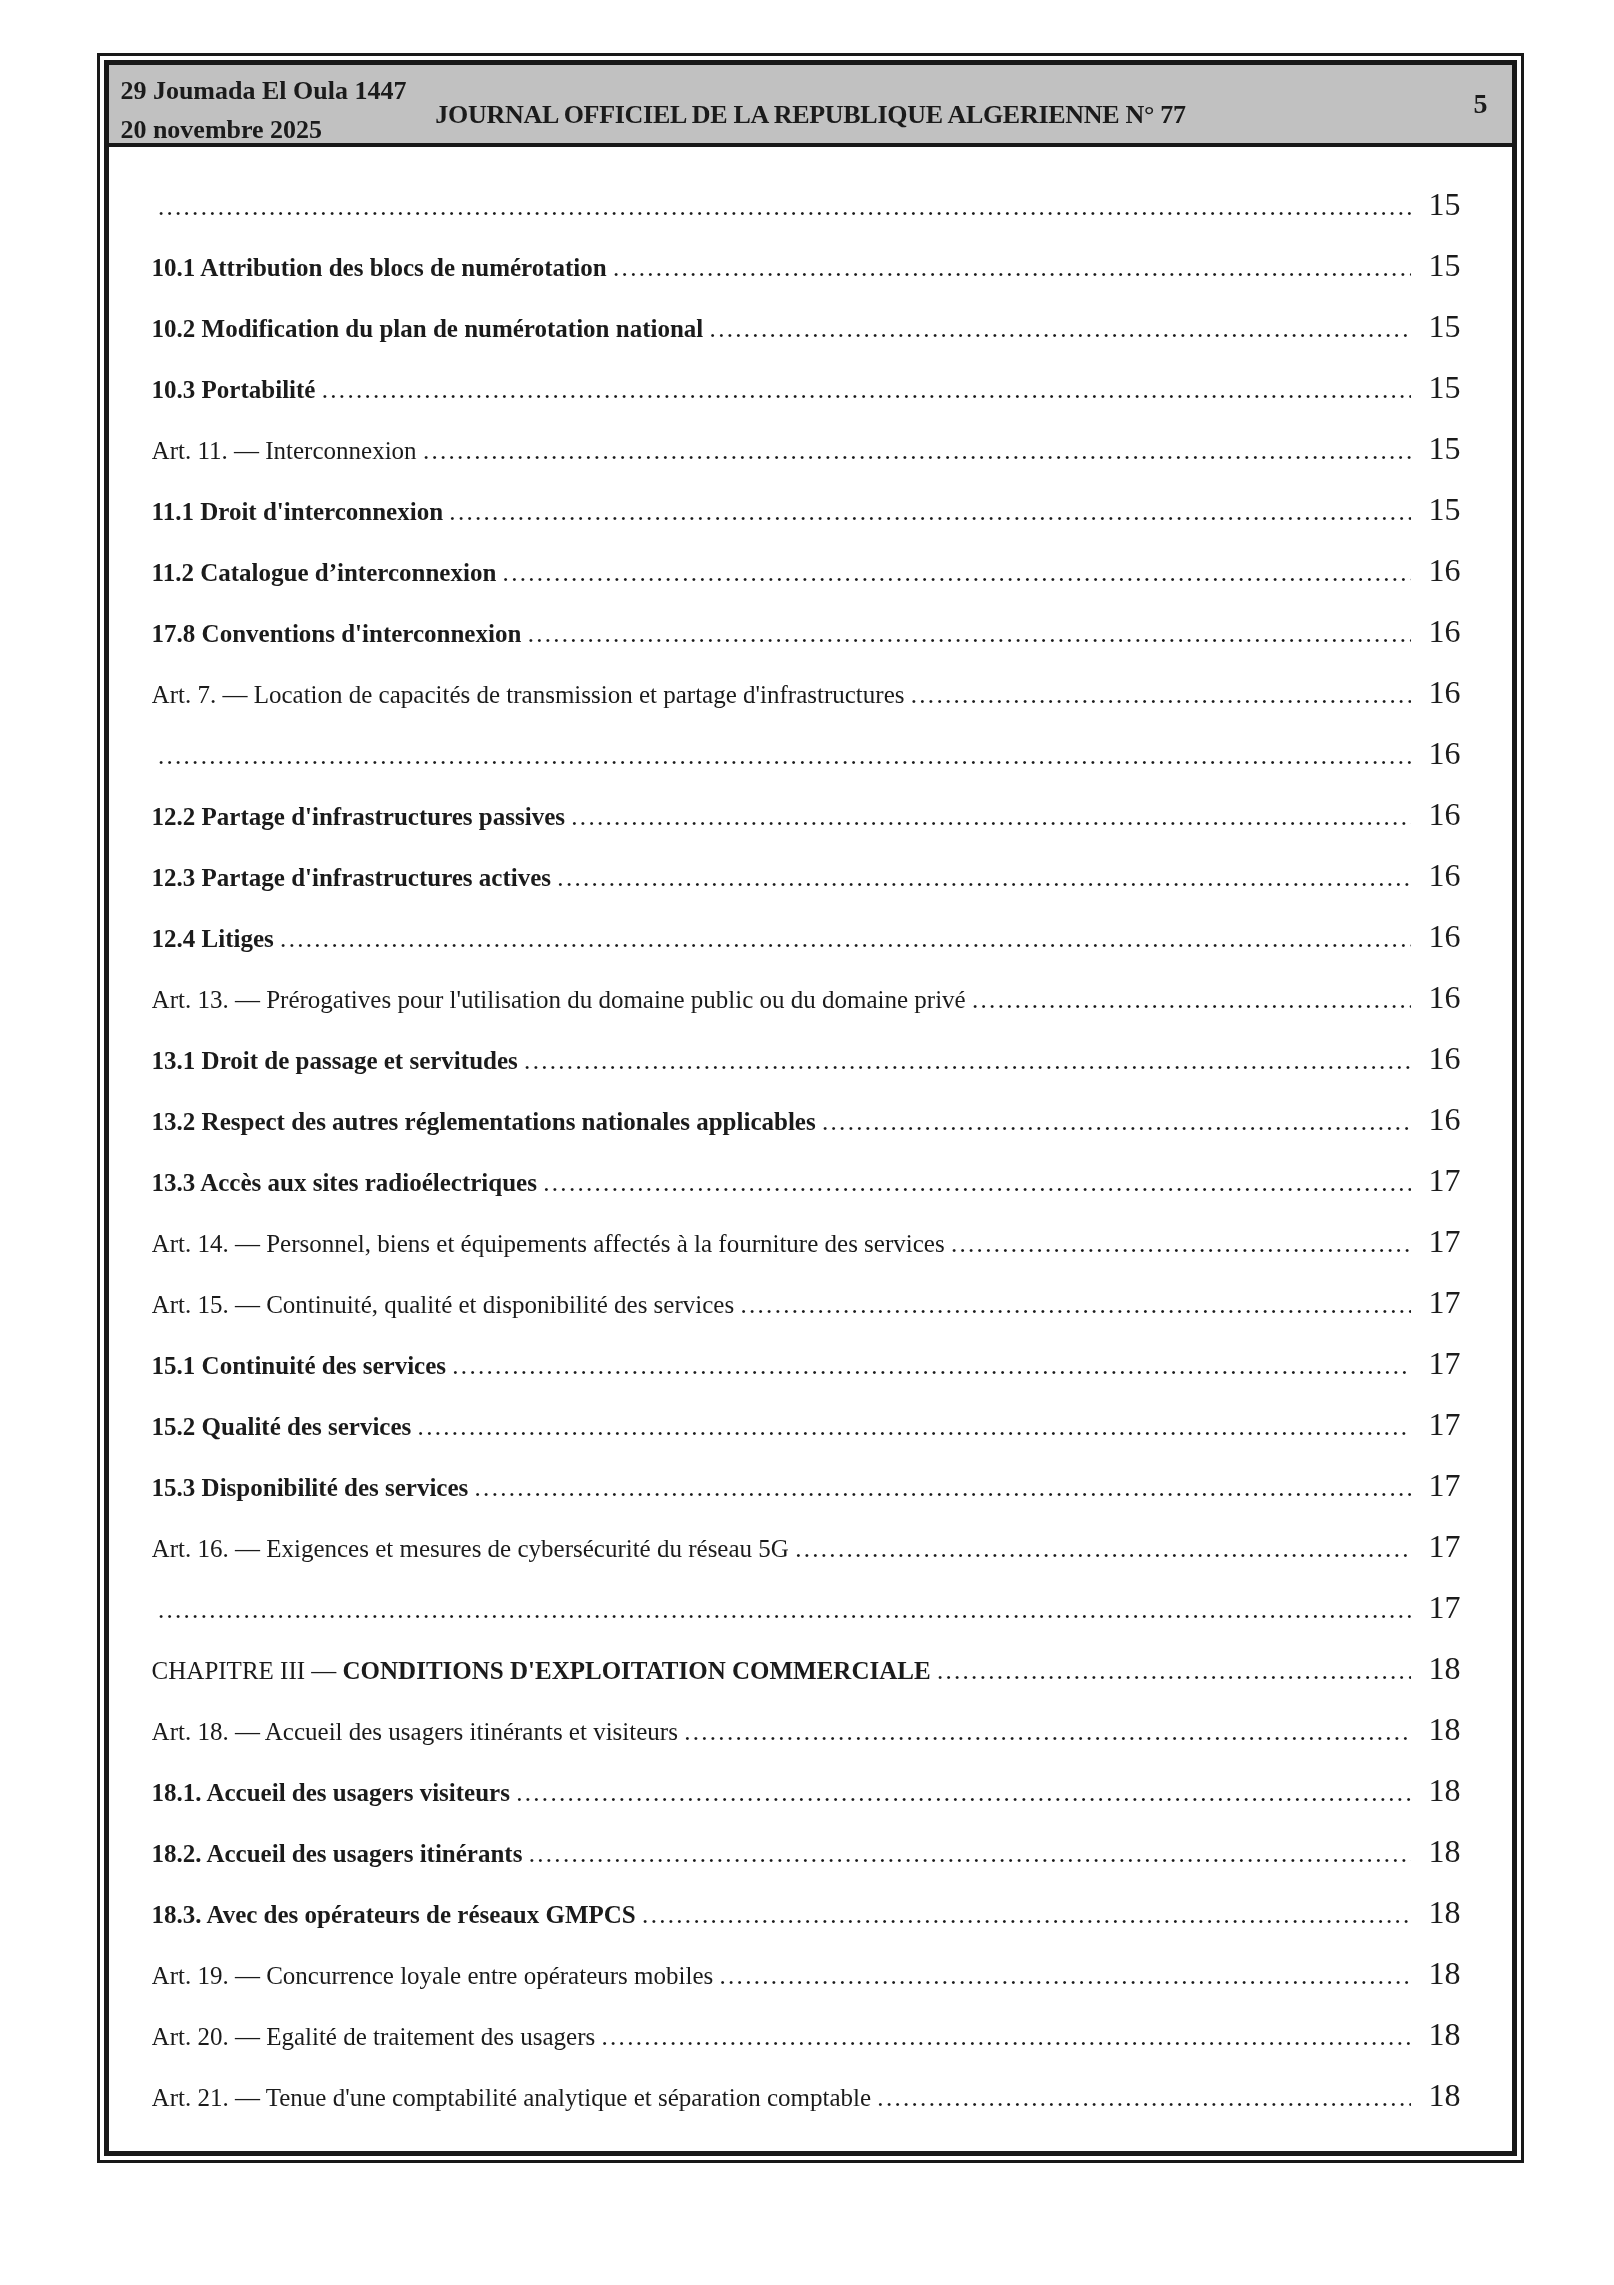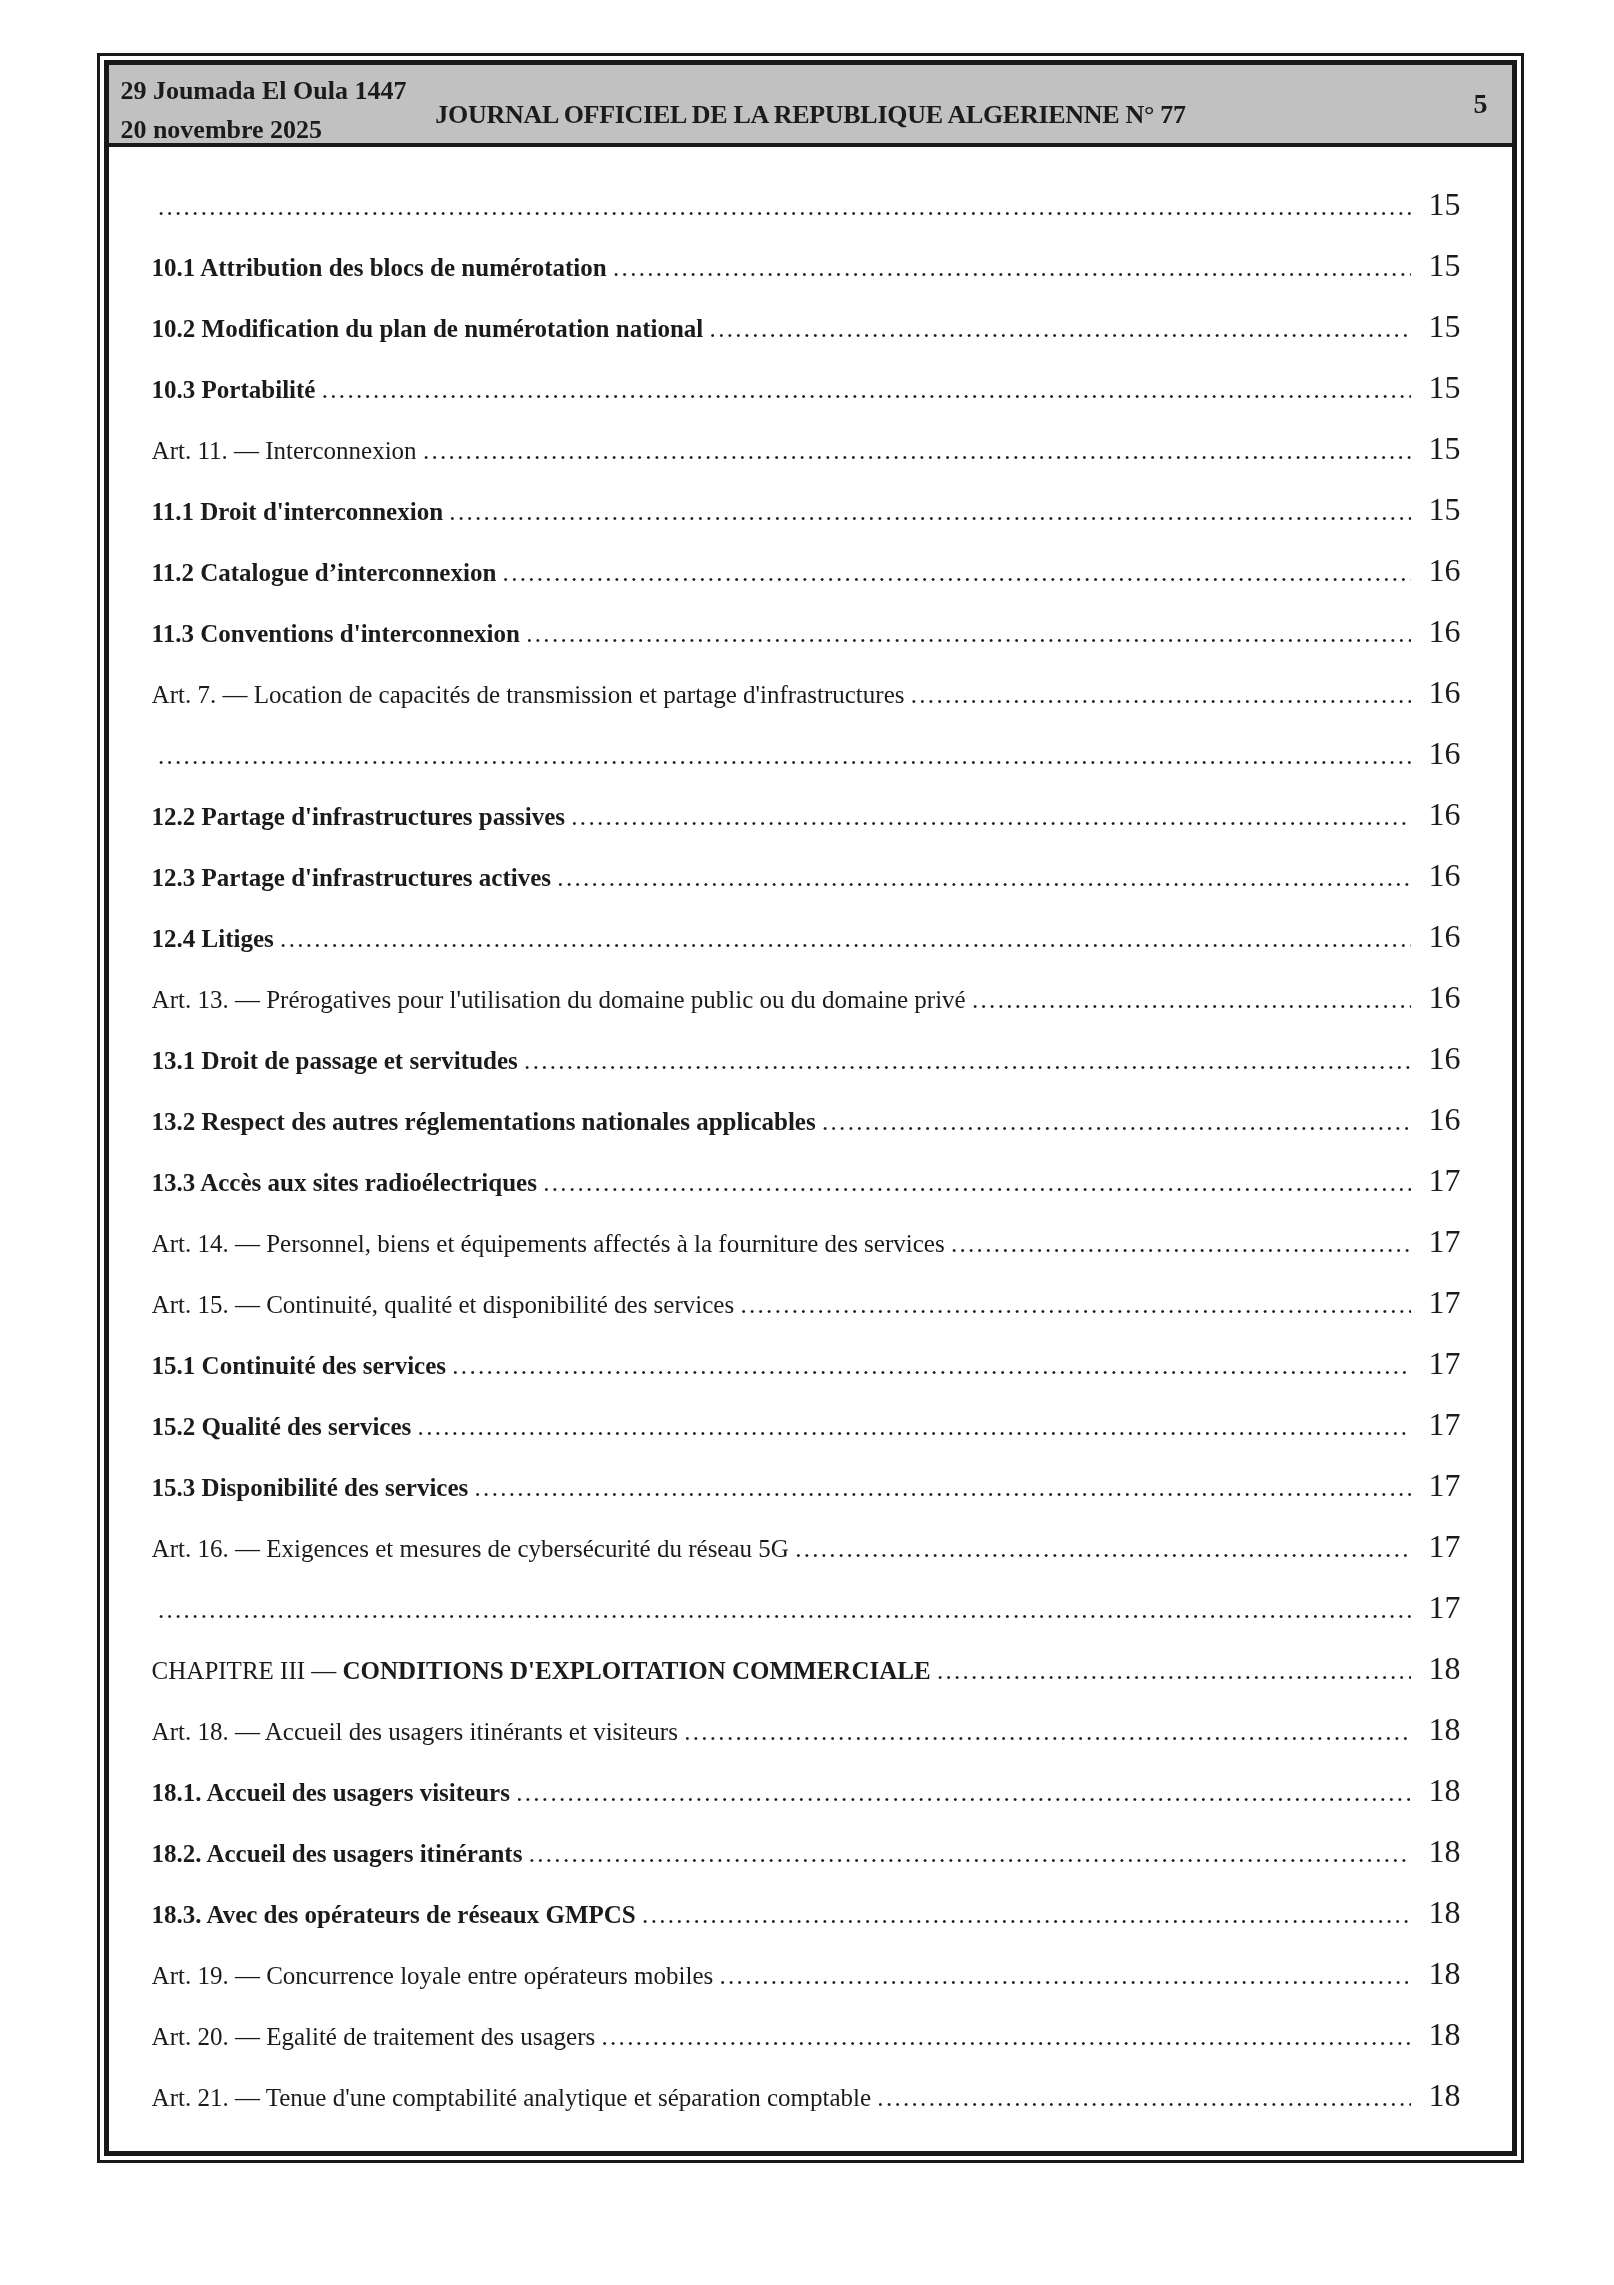--- a/index.html
+++ b/index.html
@@ -140,21 +140,21 @@
 
   <div class="toc-row">
 
     <span class="strong">11.2 Catalogue d’interconnexion</span>
     <span class="leader"></span>
     <span class="pagenum">16</span>
   </div>
 
   <div class="toc-row">
 
-    <span class="strong">11.3 Conventions d'interconnexion</span>
+    <span class="strong">17.8 Conventions d'interconnexion</span>
     <span class="leader"></span>
     <span class="pagenum">16</span>
   </div>
 
   <div class="toc-row">
     <span class="pre">Art. 7. — Location de capacités de transmission et partage d'infrastructures</span>
 
     <span class="leader"></span>
     <span class="pagenum">16</span>
   </div>

